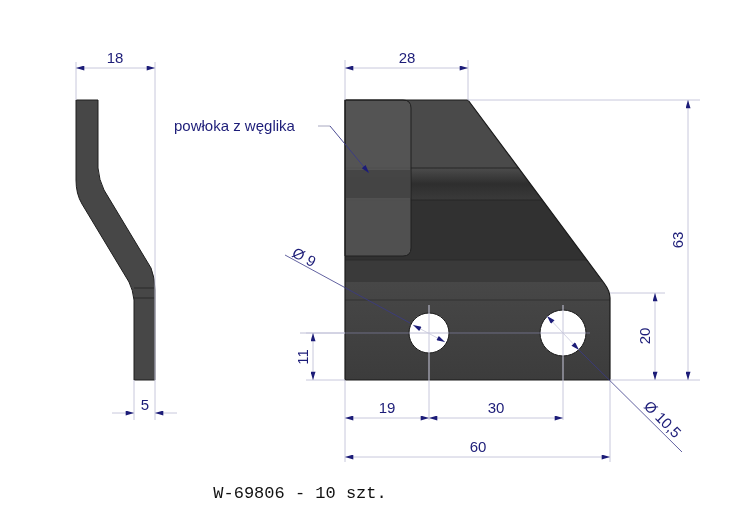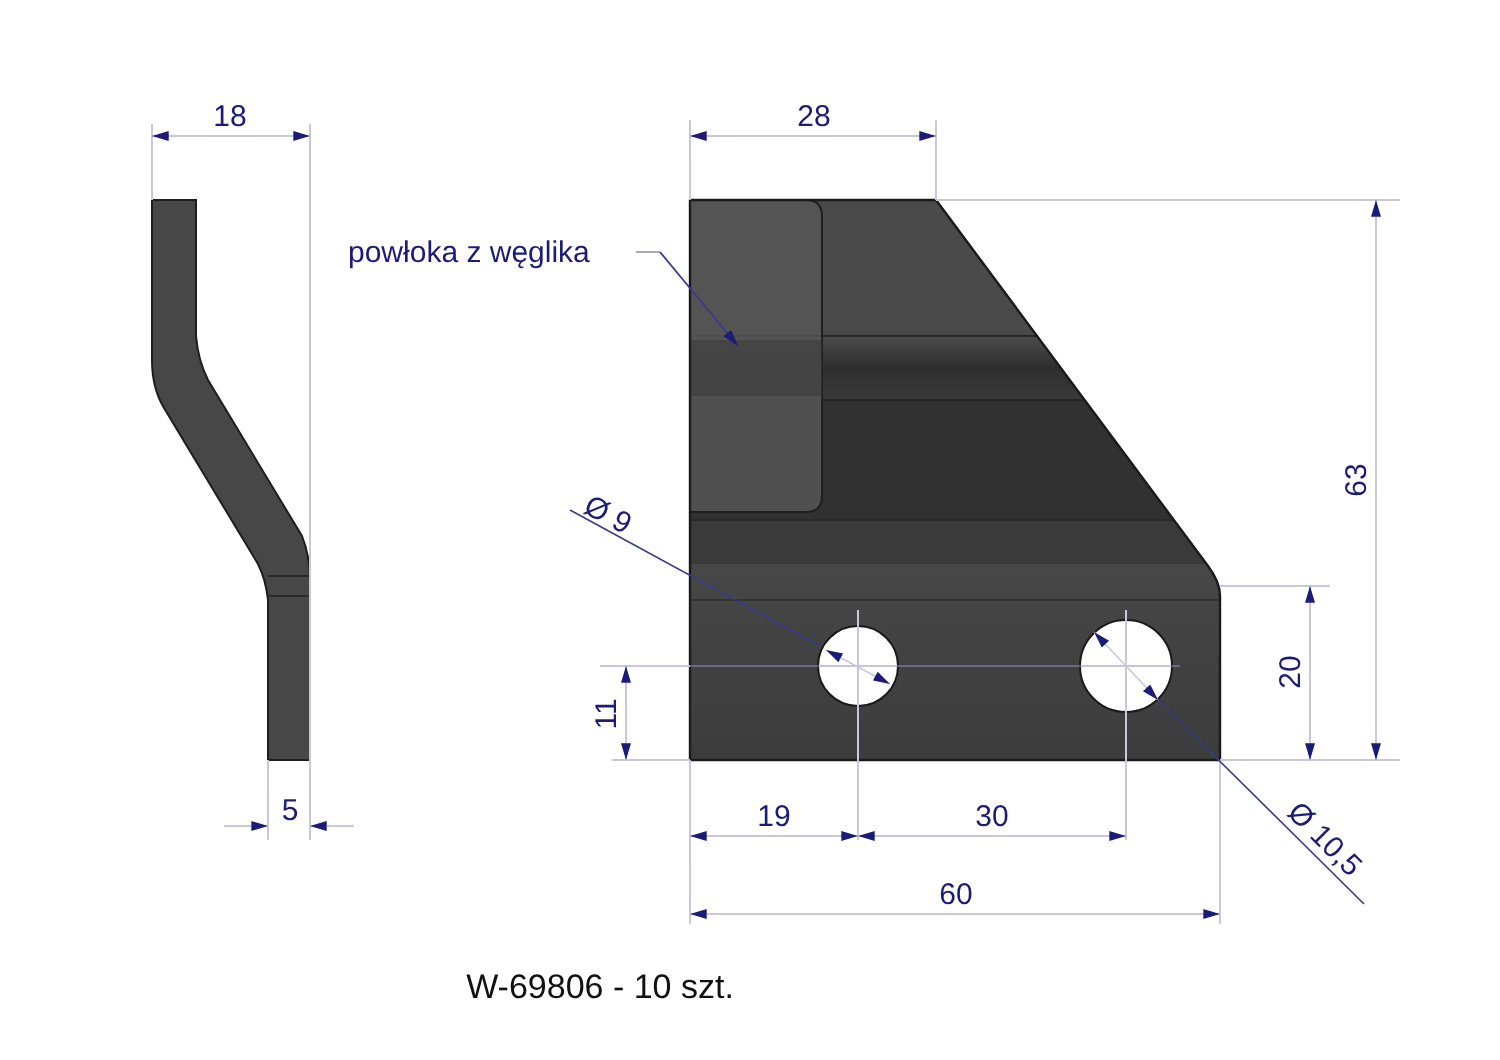--- a/index.html
+++ b/index.html
@@ -1,20 +1,20 @@
 <!DOCTYPE html>
 <html><head>
   <meta charset="utf-8">
   <style>
     html, body { margin: 0; padding: 0; background: #ffffff; }
     body { width: 750px; height: 530px; position: relative; overflow: hidden; font-family: "Liberation Sans", sans-serif; }
     svg { position: absolute; left: 0; top: 0; }
     .dimtext { font-family: "Liberation Sans", sans-serif; font-size: 15px; fill: #1c1c78; }
     .labeltext { font-family: "Liberation Sans", sans-serif; font-size: 15px; fill: #1c1c78; }
-    .caption { position: absolute; left: 0; width: 600px; top: 484px; text-align: center; font-family: Liberation Sans, sans-serif; font-size: 17px; color: #111111; }
+    .caption { position: absolute; left: 0; width: 600px; top: 484px; text-align: center; font-family: Liberation Mono, monospace; font-size: 17px; color: #111111; }
   </style>
 </head>
 <body>
 
 <svg width="750" height="530" viewBox="0 0 750 530">
   <defs>
     <marker id="arr" viewBox="0 0 10 6" refX="10" refY="3" markerWidth="12" markerHeight="5" orient="auto-start-reverse" markerUnits="userSpaceOnUse">
       <path d="M0,0 L10,3 L0,6 z" fill="#1c1c78"></path>
     </marker>
     <linearGradient id="bandGrad" x1="0" y1="0" x2="0" y2="1">

